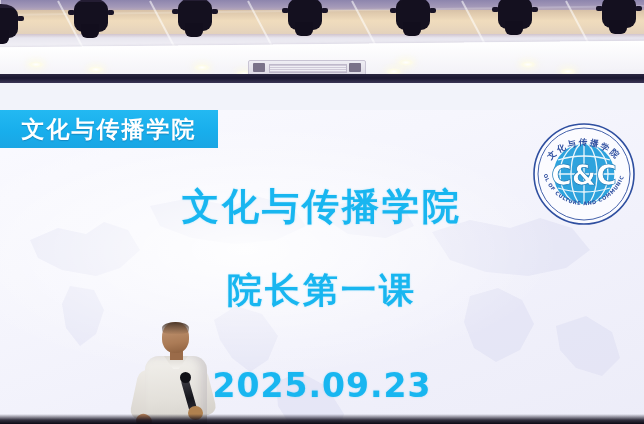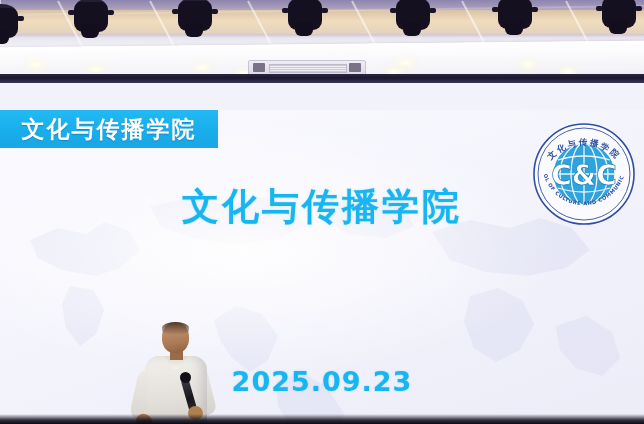--- a/index.html
+++ b/index.html
@@ -227,21 +227,21 @@
   }
   .slide-speaker {
     left: 0; right: 0; top: 233px;
     text-align: center;
     font-size: 21px;
     letter-spacing: 2px;
   }
   .slide-date {
     left: 0; right: 0; top: 256px;
     text-align: center;
-    font-size: 27px;
+    font-size: 33px;
     letter-spacing: 1px;
   }
 
   
   .logo {
     position: absolute;
     left: 528px; top: 8px;
     width: 112px; height: 112px;
   }
 
@@ -464,20 +464,21 @@
       <text x="56" y="67" text-anchor="middle" font-family="'DejaVu Sans','Liberation Sans',sans-serif" font-size="28" font-weight="bold" fill="#ffffff" stroke="#1d79b5" stroke-width="0.7">C&amp;C</text>
       <text font-family="'DejaVu Sans','Liberation Sans',sans-serif" font-size="8.5" font-weight="bold" fill="#2f4fa0" letter-spacing="2.2">
         <textPath href="#arcTop" startOffset="50%" text-anchor="middle">文化与传播学院</textPath>
       </text>
       <text font-family="'DejaVu Sans','Liberation Sans',sans-serif" font-size="5.1" font-weight="bold" fill="#2f4fa0" letter-spacing="0.55">
         <textPath href="#arcBottom" startOffset="50%" text-anchor="middle">SCHOOL OF CULTURE AND COMMUNICATION</textPath>
       </text>
     </svg>
 
     <div class="slide-title">文化与传播学院</div>
+    <div class="slide-subtitle">院长第一课</div>
     <div class="slide-date">2025.09.23</div>
 
     <div class="person">
       <span class="arm-l"></span>
       <span class="arm-r"></span>
       <span class="torso"></span>
       <span class="collar"></span>
       <span class="neck"></span>
       <span class="head"></span>
       <span class="head-hair"></span>

